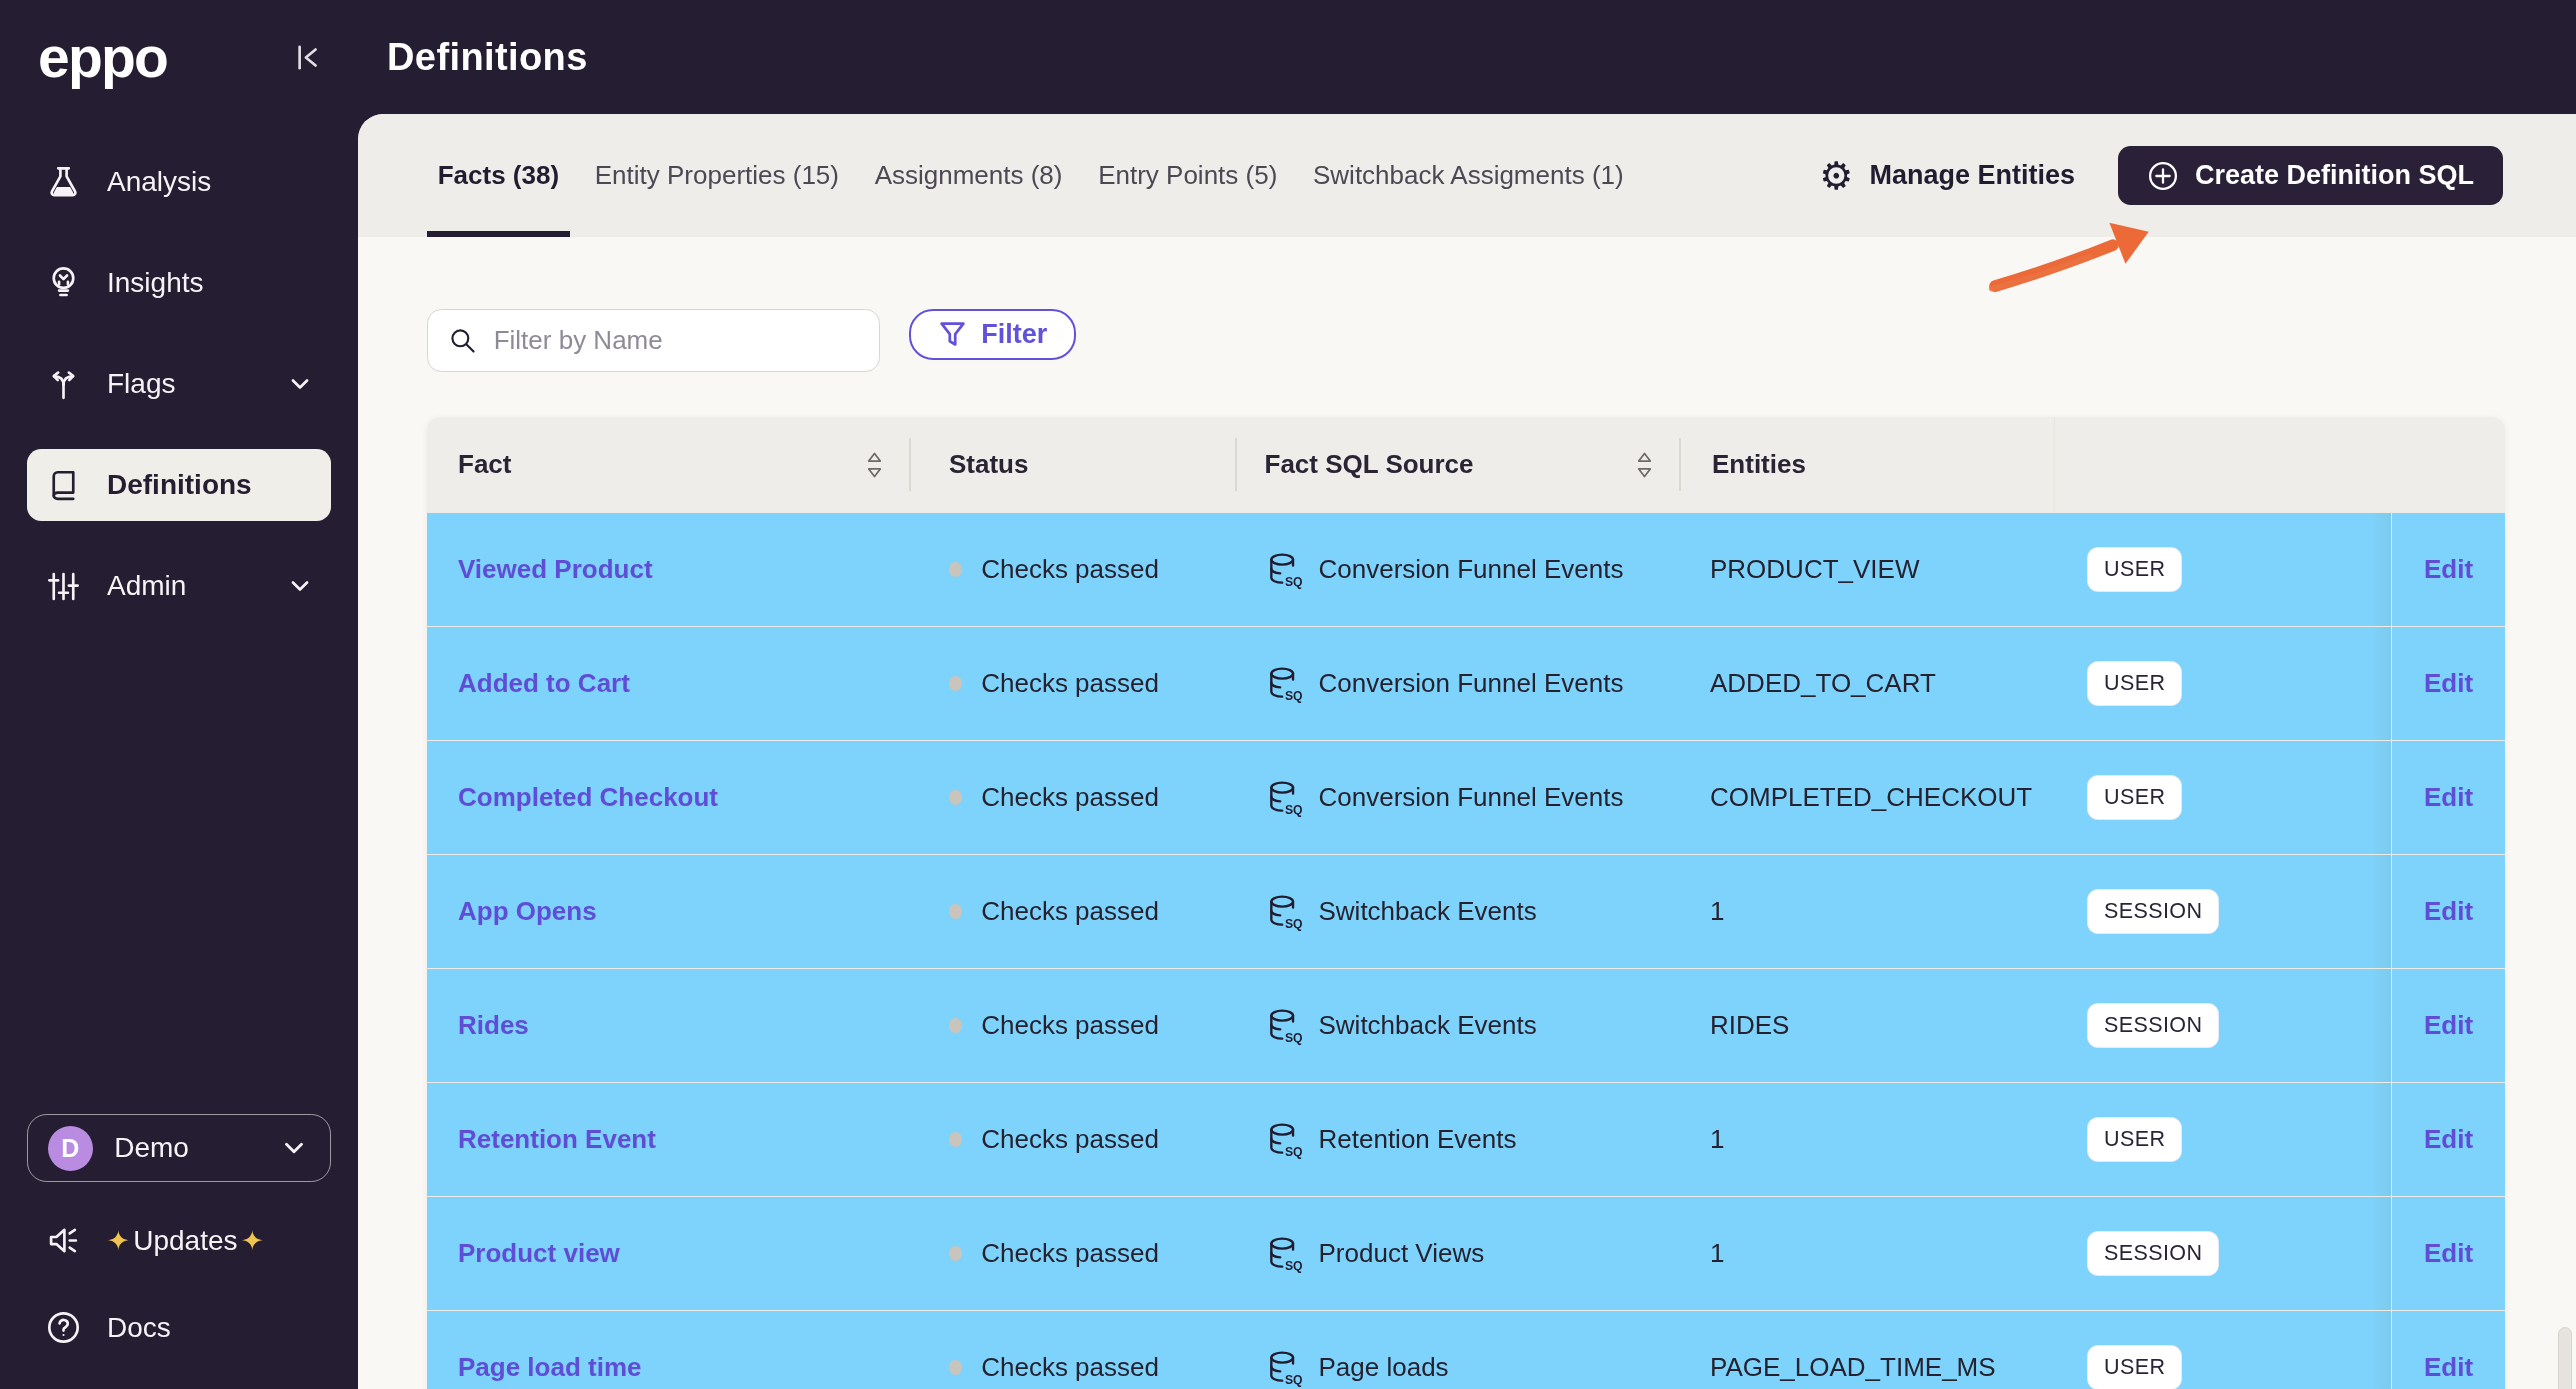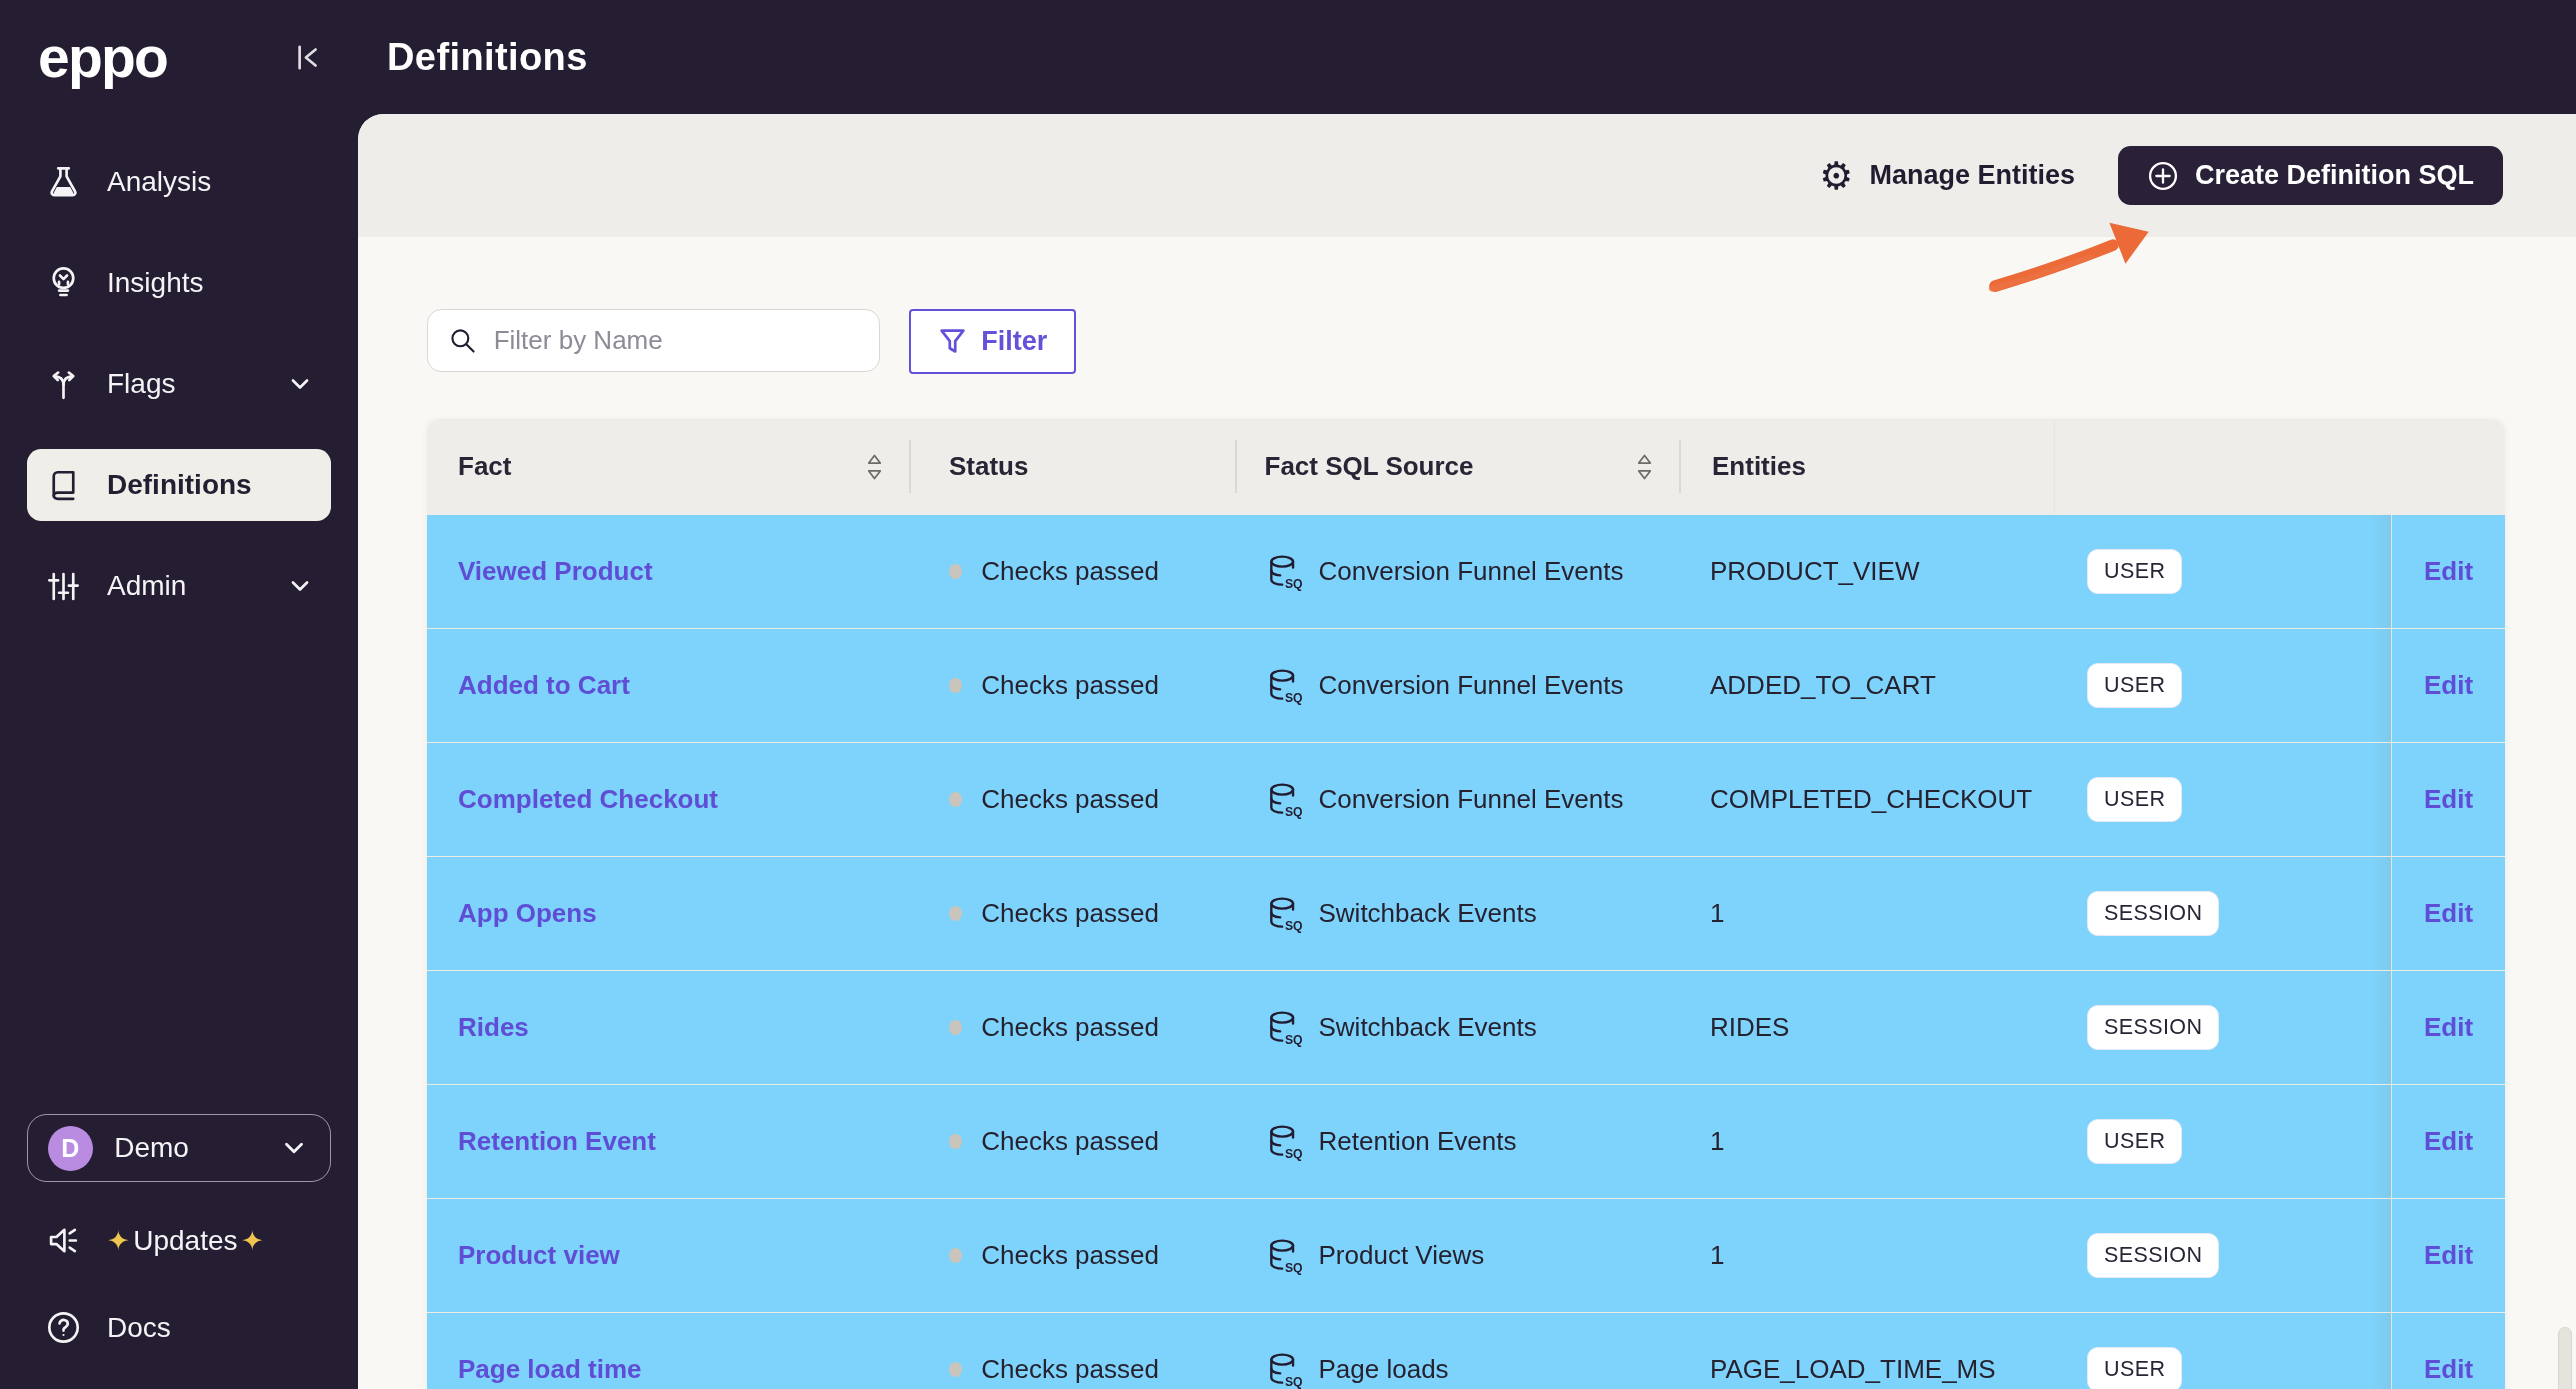--- a/index.html
+++ b/index.html
@@ -44,21 +44,21 @@
   .band-actions { margin-left:auto; display:flex; align-items:center; gap:43px; }
   .manage-entities { display:flex; align-items:center; gap:16px; font-size:27px; font-weight:bold; color:#221c30; cursor:pointer; white-space:nowrap; }
   .gear-glyph { font-size:38px; line-height:1; }
   .create-btn { height:59px; background:#2a2138; color:#fff; border:none; border-radius:12.5px; display:flex; align-items:center; gap:16px; padding:0 29px; font-size:27px; font-weight:bold; cursor:pointer; white-space:nowrap; }
 
   .body-area { padding:72px 71px 0 69px; }
   .filter-row { display:flex; gap:29px; margin-bottom:45px; }
   .search-box { width:453px; height:63px; background:#fff; border:1.8px solid #d9d6d0; border-radius:14.3px; display:flex; align-items:center; padding:0 19.7px; gap:16px; }
   .search-box input { flex:1; border:none; outline:none; font-size:26px; color:#737373; font-family:inherit; background:transparent; }
   .search-box input::placeholder { color:#8f8b96; }
-  .filter-btn { height:65px; border:2.7px solid #6152d9; border-radius:4px; background:#fff; color:#6152d9; display:flex; align-items:center; gap:14.3px; padding:8px 27px; font-size:27px; font-weight:bold; cursor:pointer; }
+  .filter-btn { height:51px; border:2.7px solid #6152d9; border-radius:24px; background:#fff; color:#6152d9; display:flex; align-items:center; gap:14.3px; padding:8px 27px; font-size:27px; font-weight:bold; cursor:pointer; }
 
   
   .table-card { border-radius:12.5px; overflow:hidden; box-shadow:0 1.8px 7.2px rgba(50,40,25,.06); background:#fff; }
   .thead-row, .trow { display:grid; grid-template-columns:482px 326px 444px 375px 337px 114px; }
   .thead-row { height:95px; background:#efedea; }
   .hcell { display:flex; align-items:center; font-weight:bold; font-size:26px; color:#2a2434; position:relative; }
   .hcell.sortable { justify-content:space-between; padding-right:23px; }
   .hdiv::before { content:""; position:absolute; left:0; top:22%; height:56%; width:1.8px; background:#dcd9d2; }
   .h-fact { padding-left:31px; }
   .h-status { padding-left:40px; }
@@ -205,20 +205,27 @@
   </aside>
 
   <div class="main">
     <header class="topbar">
       <h1 class="page-title">Definitions</h1>
     </header>
 
     <div class="content">
 
       <div class="tabs-band">
+        <div class="tabs">
+          <div class="tab active">Facts (38)</div>
+          <div class="tab">Entity Properties (15)</div>
+          <div class="tab">Assignments (8)</div>
+          <div class="tab">Entry Points (5)</div>
+          <div class="tab">Switchback Assigments (1)</div>
+        </div>
         <div class="band-actions">
           <div class="manage-entities">
             <span class="gear-glyph">⚙</span>
             <span>Manage Entities</span>
           </div>
           <button class="create-btn">
             <svg class="icon" width="32" height="32" viewBox="0 0 36 36" style="stroke:#fff; stroke-width:2.6">
                 <circle cx="18" cy="18" r="14.5"></circle>
                 <path d="M18 10.5v15M10.5 18h15"></path>
               </svg>

